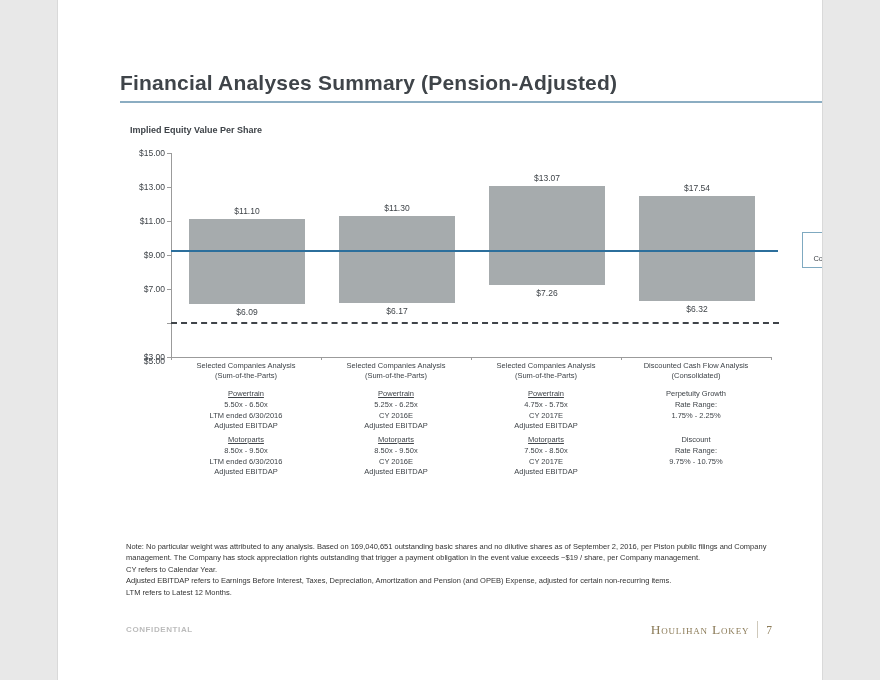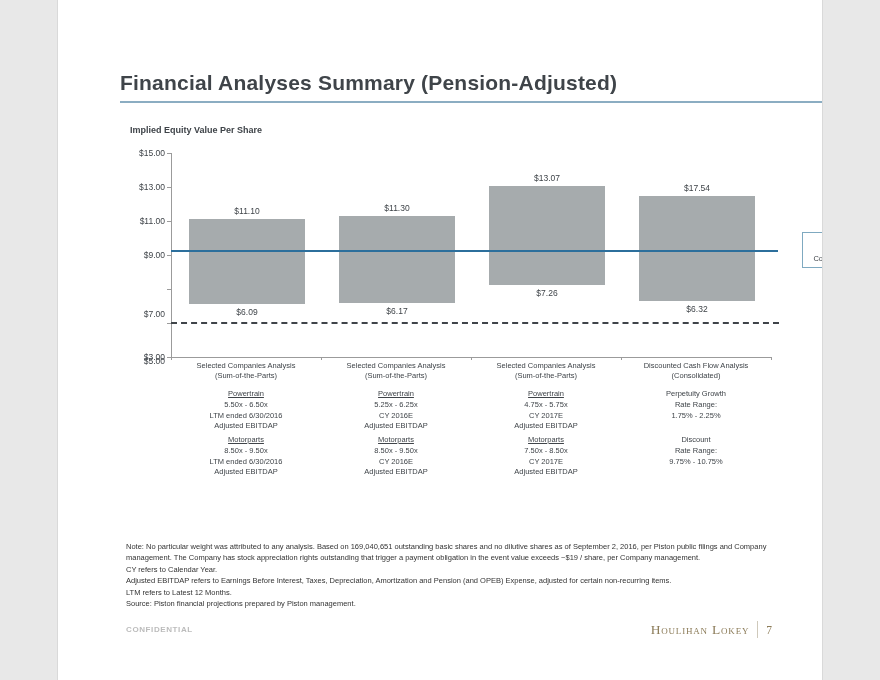--- a/index.html
+++ b/index.html
@@ -140,37 +140,36 @@
           <div>9.75% - 10.75%</div>
         </div>
       </div>
     </div>
   <div class="notes" id="notes">
       <div>Note: No particular weight was attributed to any analysis. Based on 169,040,651 outstanding basic shares and no dilutive shares as of September 2, 2016, per Piston public filings and Company</div>
       <div>management. The Company has stock appreciation rights outstanding that trigger a payment obligation in the event value exceeds ~$19 / share, per Company management.</div>
       <div>CY refers to Calendar Year.</div>
       <div>Adjusted EBITDAP refers to Earnings Before Interest, Taxes, Depreciation, Amortization and Pension (and OPEB) Expense, adjusted for certain non-recurring items.</div>
       <div>LTM refers to Latest 12 Months.</div>
-      <div>Source: Piston financial projections prepared by Piston management.</div>
     </div>
   <div class="confidential">CONFIDENTIAL</div>
   <div class="brand">
     <span class="brand-name">Houlihan Lokey</span>
     <span class="brand-divider"></span>
     <span class="brand-page">7</span>
   </div>
 <div class="ytick-label" style="left: 63px; top: 148.5px;">$15.00</div>
     <div class="tick" style="left: 109px; top: 153px; width: 4px; height: 1px;"></div>
     <div class="ytick-label" style="left: 63px; top: 182.5px;">$13.00</div>
     <div class="tick" style="left: 109px; top: 187px; width: 4px; height: 1px;"></div>
     <div class="ytick-label" style="left: 63px; top: 216.5px;">$11.00</div>
     <div class="tick" style="left: 109px; top: 221px; width: 4px; height: 1px;"></div>
     <div class="ytick-label" style="left: 63px; top: 250.5px;">$9.00</div>
     <div class="tick" style="left: 109px; top: 255px; width: 4px; height: 1px;"></div>
-    <div class="ytick-label" style="left: 63px; top: 284.5px; margin-top: 25px;">$7.00</div>
+    <div class="ytick-label" style="left: 63px; top: 284.5px;">$7.00</div>
     <div class="tick" style="left: 109px; top: 289px; width: 4px; height: 1px;"></div>
     <div class="ytick-label" style="left: 63px; top: 309px; margin-top: 48px;">$5.00</div>
     <div class="tick" style="left: 109px; top: 323px; width: 4px; height: 1px;"></div>
     <div class="ytick-label" style="left: 63px; top: 352.5px;">$3.00</div>
     <div class="tick" style="left: 109px; top: 357px; width: 4px; height: 1px;"></div>
     <div class="tick" style="left: 113px; top: 357px; width: 1px; height: 3px;"></div>
     <div class="tick" style="left: 263px; top: 357px; width: 1px; height: 3px;"></div>
     <div class="tick" style="left: 413px; top: 357px; width: 1px; height: 3px;"></div>
     <div class="tick" style="left: 563px; top: 357px; width: 1px; height: 3px;"></div>
     <div class="tick" style="left: 713px; top: 357px; width: 1px; height: 3px;"></div>

